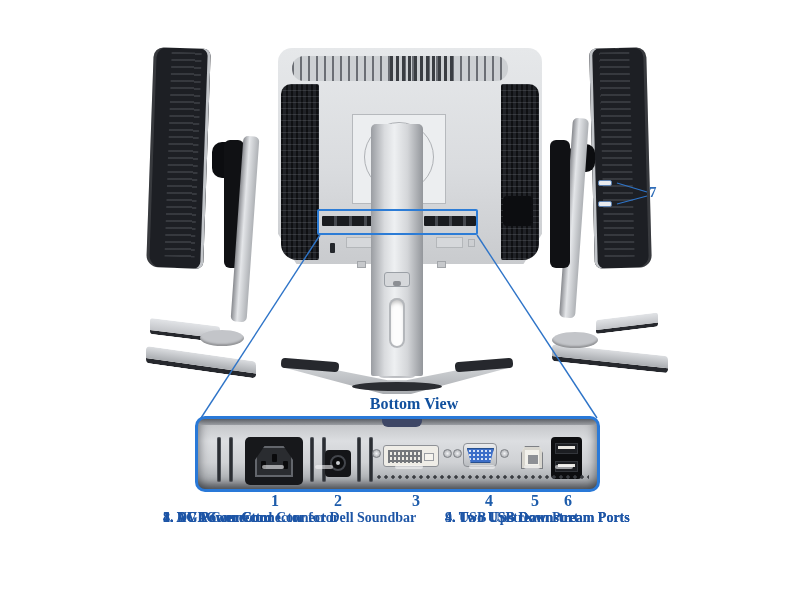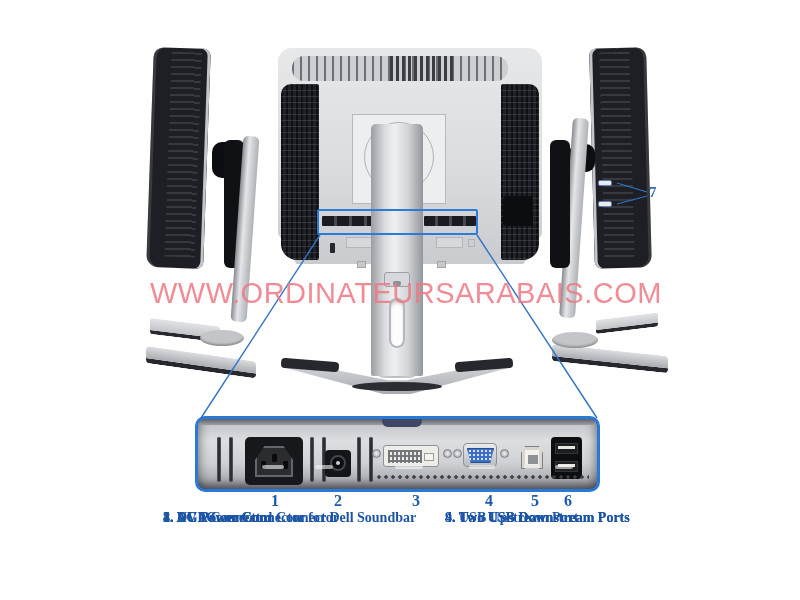--- a/index.html
+++ b/index.html
@@ -196,22 +196,22 @@
   <div class="bv-trim-l"></div>
   <div class="bv-trim-r"></div>
   <div class="bv-trim-c"></div>
   <div class="bv-foot"></div>
   <div class="bv-column"></div>
   <div class="bv-latch"></div>
   <div class="bv-latch-notch"></div>
   <div class="bv-column-slot"></div>
   <div class="hl-box"></div>
 
-  <div class="watermark">WWW.ORDINATEURSARABAIS.COM</div>
-
+
+  <div class="bv-title">Bottom View</div>
 
   <div class="panel-box">
     <div class="pn-top"></div>
     <div class="pn-notch"></div>
     <div class="vslot" style="left:20px"></div>
     <div class="vslot" style="left:32px"></div>
     <div class="vslot" style="left:113px"></div>
     <div class="vslot" style="left:125px"></div>
     <div class="vslot" style="left:160px"></div>
     <div class="vslot" style="left:172px"></div>

